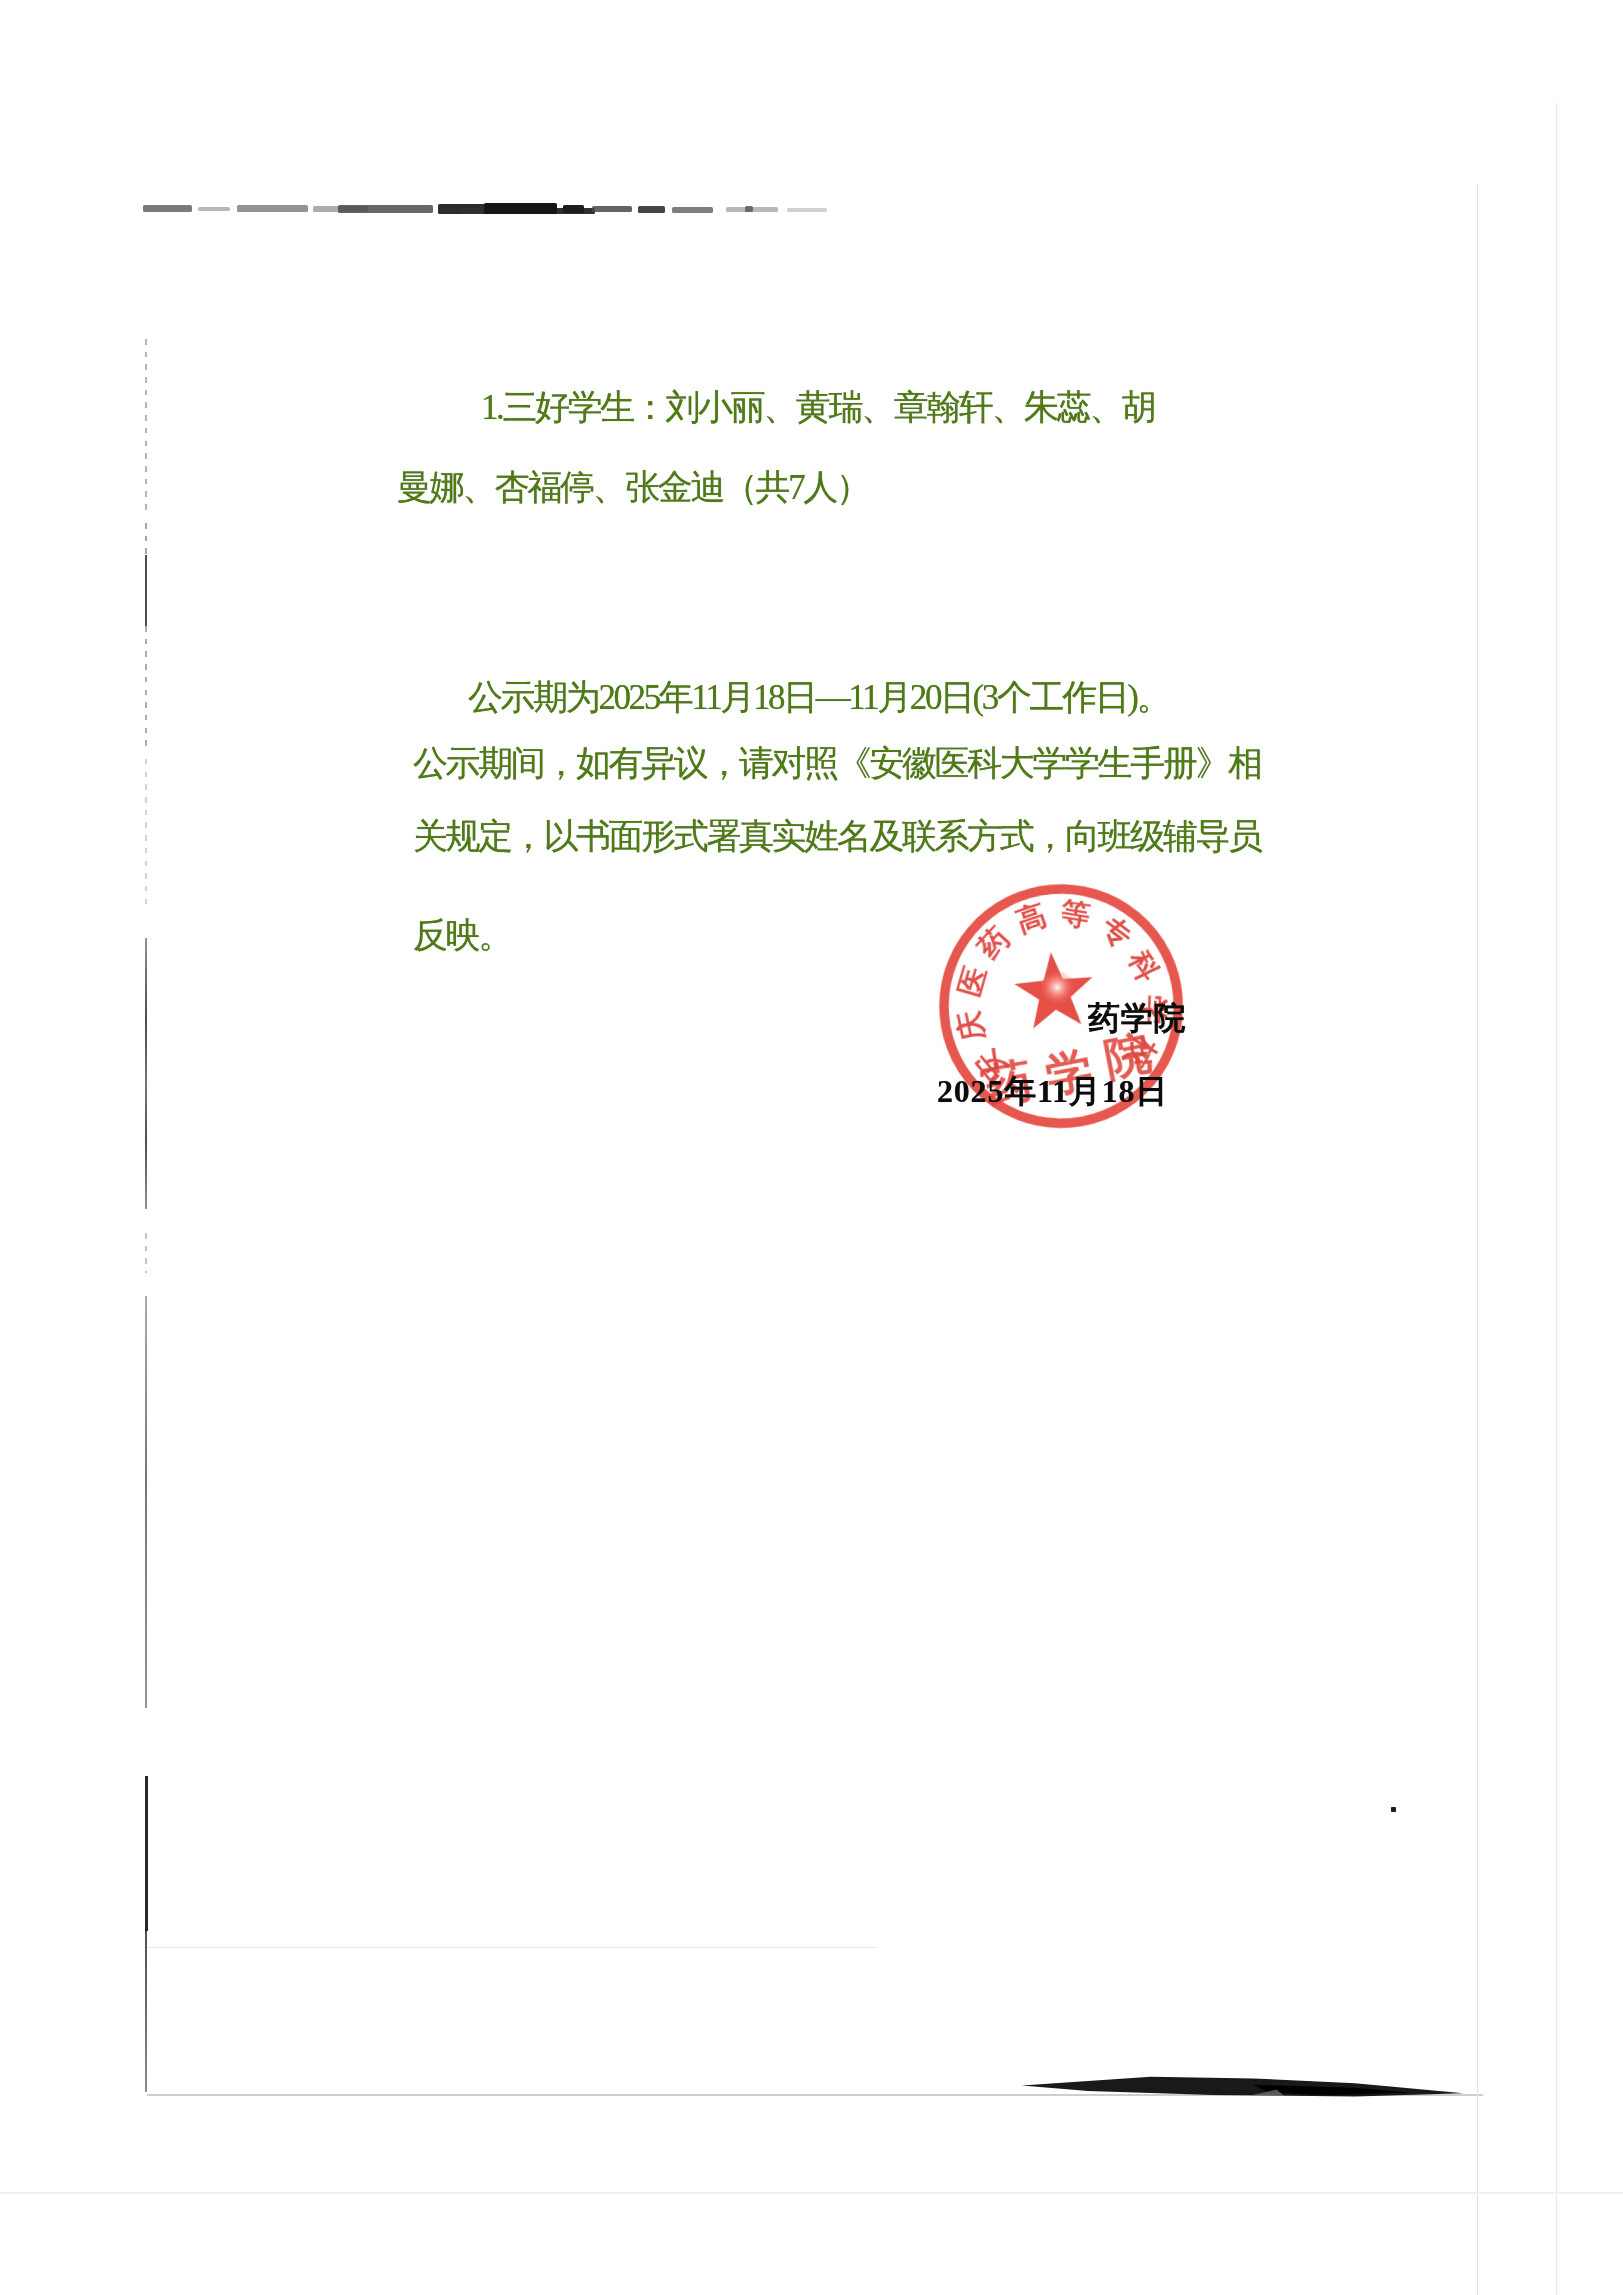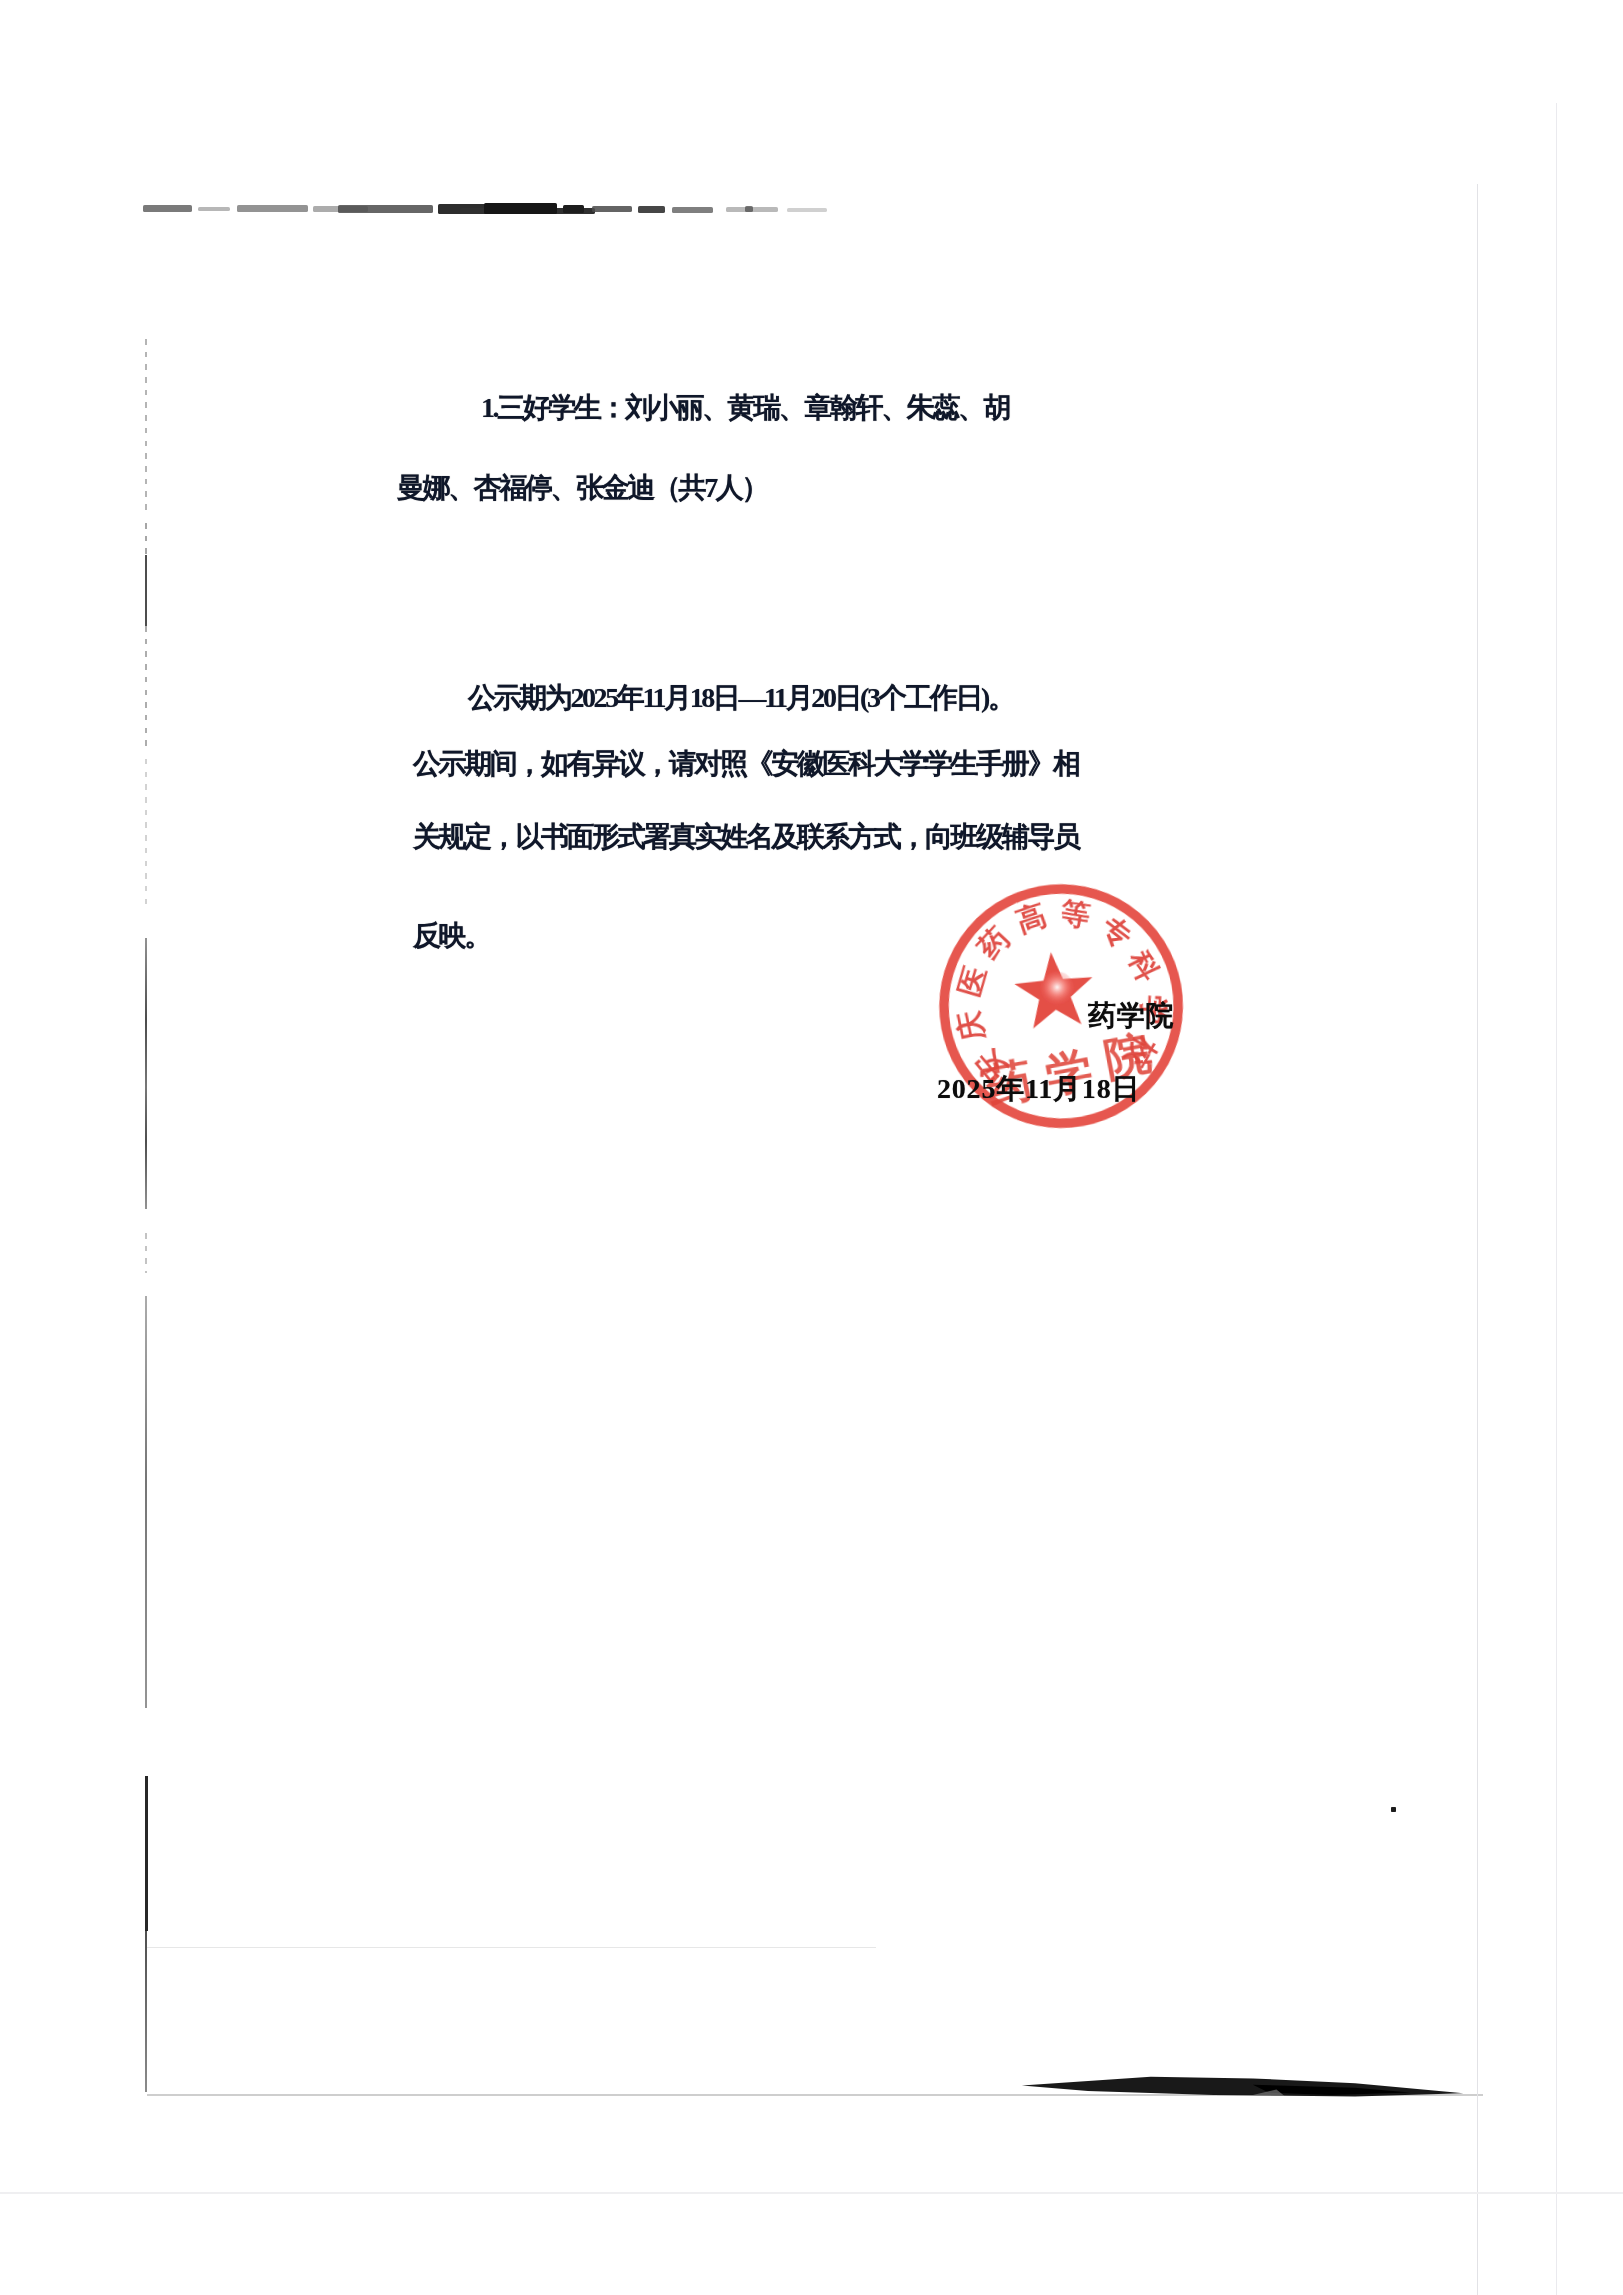--- a/index.html
+++ b/index.html
@@ -6,31 +6,31 @@
   .page{
     position:relative;
     width:1623px;height:2295px;
     background:#ffffff;
     overflow:hidden;
     font-family:"Liberation Serif","DejaVu Serif",serif;
   }
   
   .tline{
     position:absolute;
-    font-size:28px;
-    font-weight:bold;
-    color:#0f172a;
+    font-size:35px;
+    font-weight:normal;
+    color:#4d7c0f;
     letter-spacing:-2.4px;
     white-space:nowrap;
     line-height:48px;
     text-shadow:0 0 0.8px rgba(0,0,0,.55);
   }
   .sig{
     position:absolute;
-    font-size:28px;
+    font-size:32px;
     font-weight:bold;
     color:#0c0c0c;
     white-space:nowrap;
     letter-spacing:0.8px;
     z-index:6;
     text-shadow:0 0 0.8px rgba(0,0,0,.5);
   }
   
   .seal{
     position:absolute;

